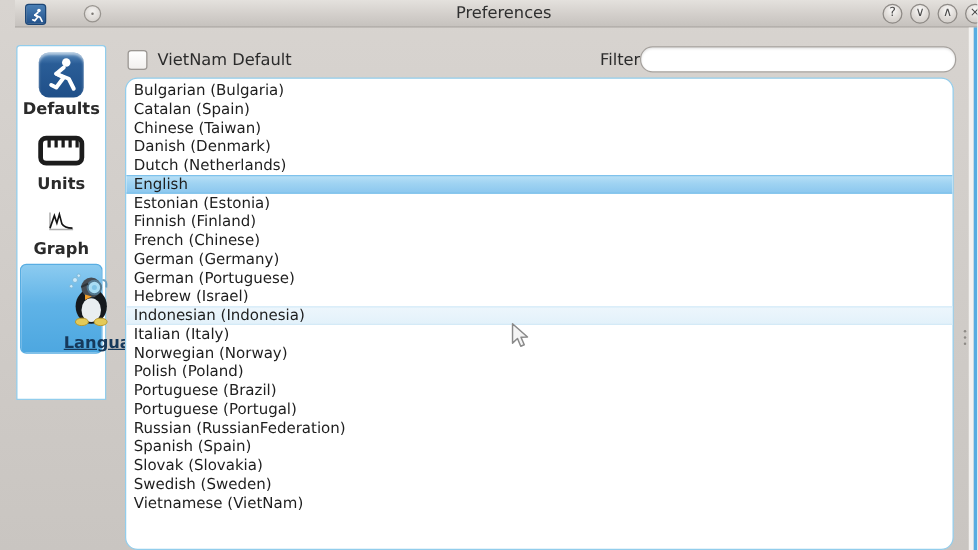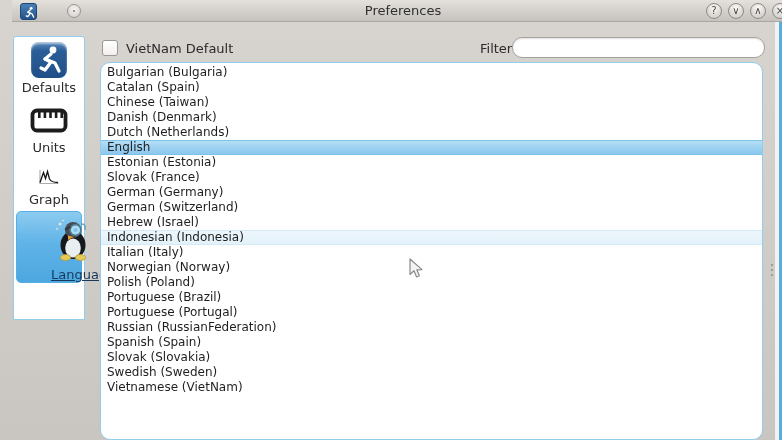--- a/index.html
+++ b/index.html
@@ -43,21 +43,21 @@
     cursor:default;
   }
   .winbtn-help  { left:694px; }
   .winbtn-min   { left:716px; }
   .winbtn-max   { left:738px; }
   .winbtn-close { left:760px; }
 
   
   .sidebar {
     position:absolute; left:13px; top:36px; width:72px; height:284px;
-    background:#ffffff; border:1px solid #92cdec; border-radius:3px 3px 0 0;
+    background:#ffffff; border:1px solid #92cdec; border-radius:3px 3px 0 0;font-weight:bold;
   }
   .side-item { position:relative; width:100%; text-align:center; padding-top:5px; }
   .side-item .icon-wrap { display:block; margin:0 auto; }
   .side-label { display:block; font-size:13px; color:#2b2b2b; margin-top:2px; }
   .side-item.selected {
     margin:4px 2px 0 2px; width:66px; border-radius:5px;
     border:1px solid #58ade2;
     background:linear-gradient(180deg,#8ccbf0 0%,#5fb3e7 45%,#4da7e0 100%);
     padding-left:34px;
   }
@@ -200,23 +200,24 @@
   <input class="filter-input" type="text" value="" style="">
 
   <div class="list-panel">
       <div class="row">Bulgarian (Bulgaria)</div>
       <div class="row">Catalan (Spain)</div>
       <div class="row">Chinese (Taiwan)</div>
       <div class="row">Danish (Denmark)</div>
       <div class="row">Dutch (Netherlands)</div>
       <div class="row selected">English</div>
       <div class="row">Estonian (Estonia)</div>
-      <div class="row">Slovak (France)</div>
+      <div class="row">Finnish (Finland)</div>
+      <div class="row">French (Chinese)</div>
       <div class="row">German (Germany)</div>
-      <div class="row">German (Switzerland)</div>
+      <div class="row">German (Portuguese)</div>
       <div class="row">Hebrew (Israel)</div>
       <div class="row hovered">Indonesian (Indonesia)</div>
       <div class="row">Italian (Italy)</div>
       <div class="row">Norwegian (Norway)</div>
       <div class="row">Polish (Poland)</div>
       <div class="row">Portuguese (Brazil)</div>
       <div class="row">Portuguese (Portugal)</div>
       <div class="row">Russian (RussianFederation)</div>
       <div class="row">Spanish (Spain)</div>
       <div class="row">Slovak (Slovakia)</div>

